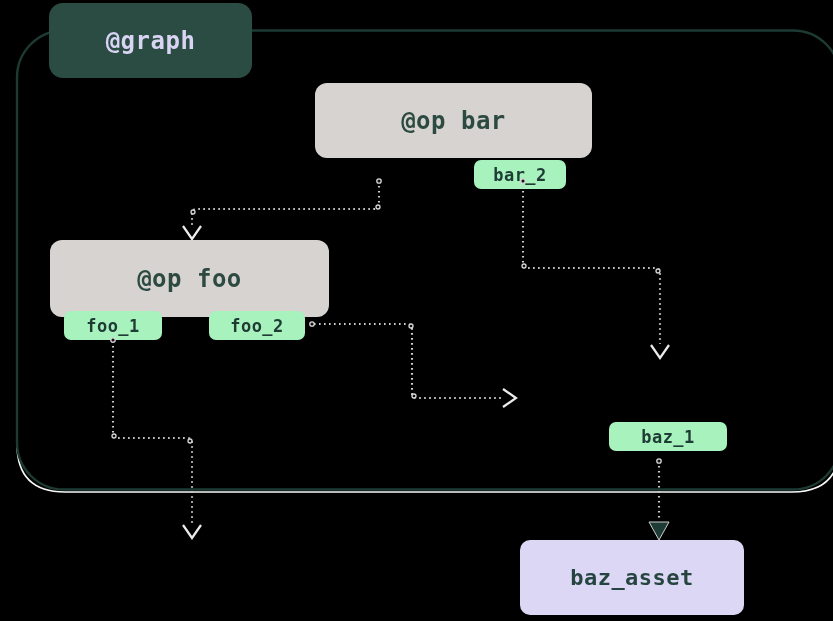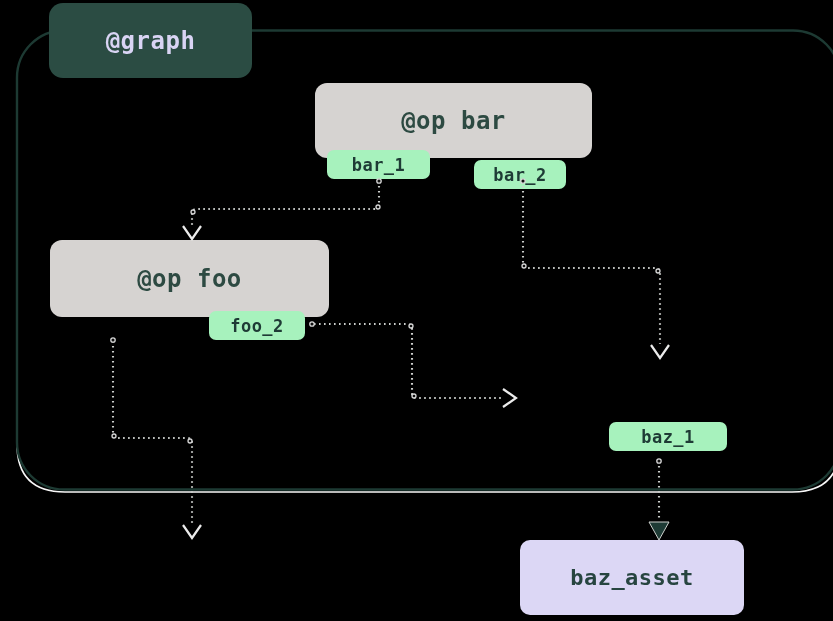--- a/index.html
+++ b/index.html
@@ -89,26 +89,26 @@
   <svg class="layer border-layer" viewBox="0 0 833 621">
     <path d="M 5 352 L 5 444 Q 5 492 53 492 L 780 492 Q 828 492 828 444 L 828 352" fill="none" stroke="#f8f8f8" stroke-width="1.6"></path>
     <rect x="5" y="30.5" width="823" height="459" rx="47" fill="none" stroke="#1d3a33" stroke-width="2.4"></rect>
   </svg>
 
   <div class="node graph-label">@graph</div>
 
   <div class="node op" id="op-bar">
     <span>@op bar</span>
   </div>
-  <div class="badge" id="badge-bar-1">bar_1</div>
   <div class="badge" id="badge-bar-2">bar_2</div>
 
   <div class="node op" id="op-foo">
     <span>@op foo</span>
   </div>
+  <div class="badge" id="badge-foo-1">foo_1</div>
   <div class="badge" id="badge-foo-2">foo_2</div>
 
   <div class="badge" id="badge-baz-1">baz_1</div>
 
   <div class="node asset" id="asset-baz">
     <span>baz_asset</span>
   </div>
 
   <svg class="layer edge-layer" viewBox="0 0 833 621">
     <g fill="none" stroke="#cdd0cd" stroke-width="2.1" stroke-dasharray="1.6 3.4">

